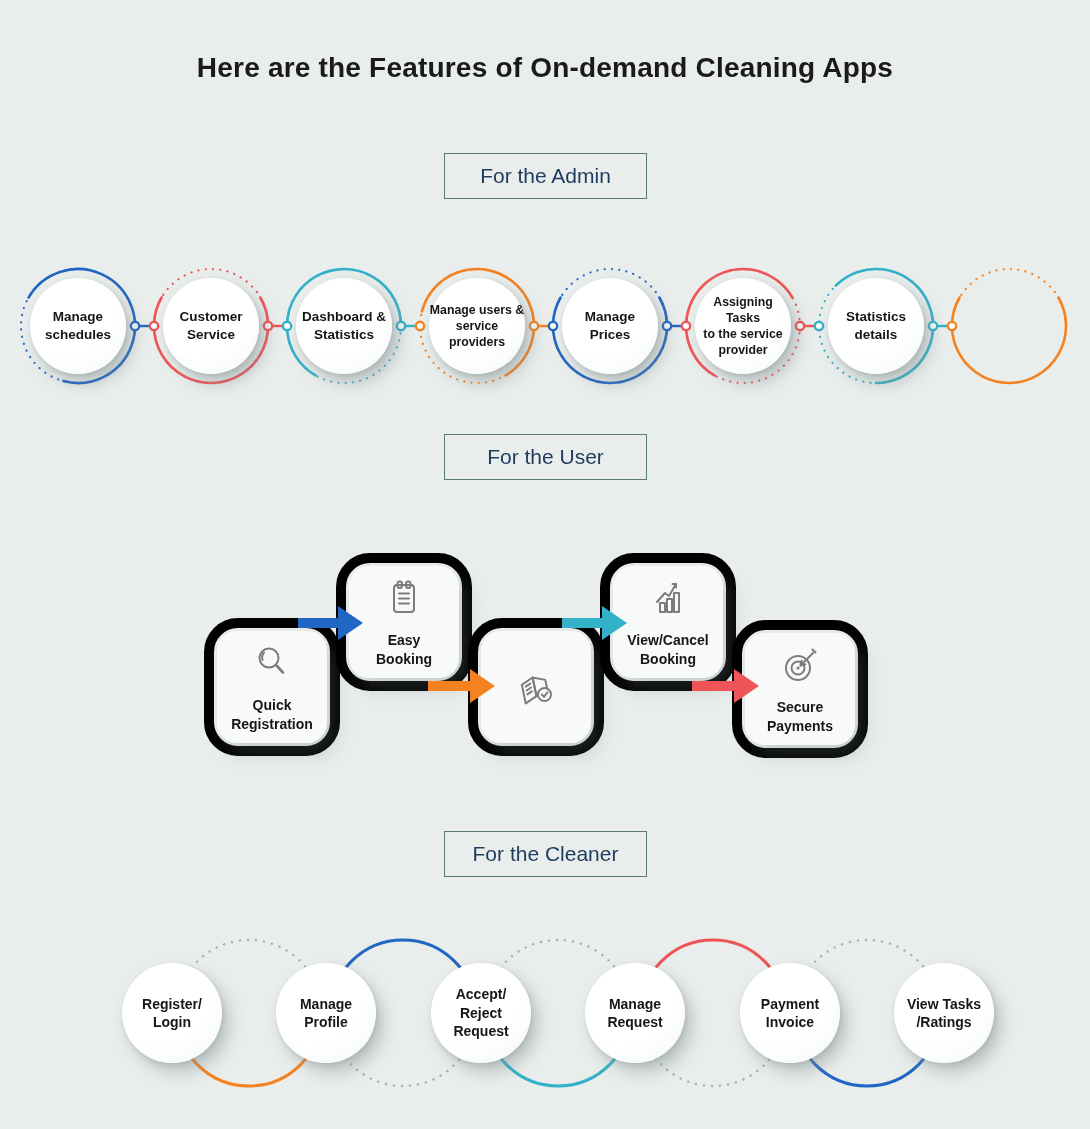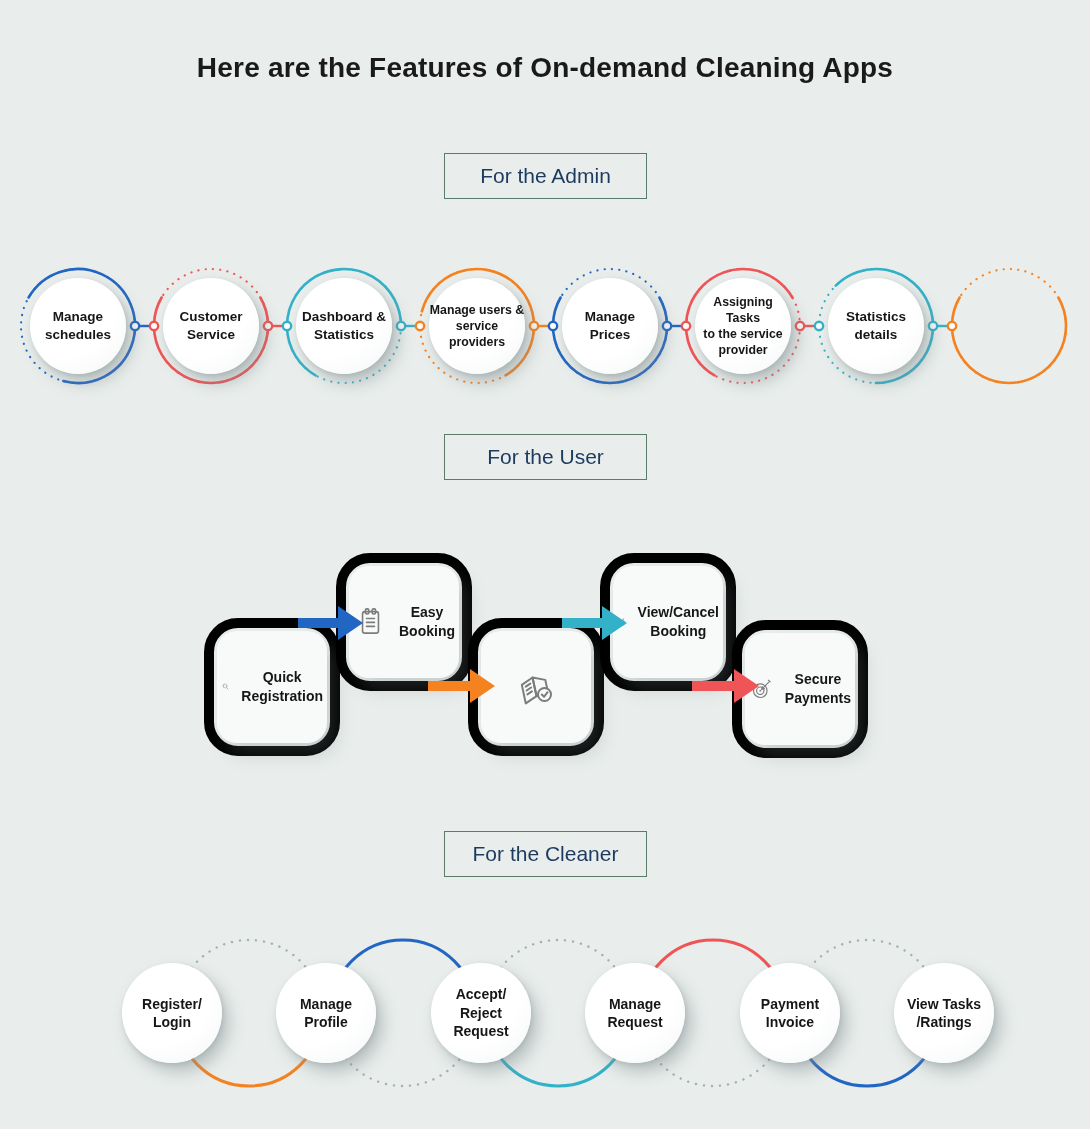--- a/index.html
+++ b/index.html
@@ -37,21 +37,21 @@
   .bubble.sm .lbl{font-size:12.3px;}
   .bubble.admin{width:96px;height:96px;top:278px;}
   .bubble.cleaner{width:100px;height:100px;top:963px;}
   .bubble.cleaner .lbl{font-size:14px;}
 
   
   .frame{position:absolute;width:136px;height:138px;box-sizing:border-box;border:10px solid #000;
          border-radius:34px;z-index:1;background:transparent;}
   .card{position:absolute;inset:3px;border-radius:20px;background:#f8faf9;
         box-shadow:9px 11px 18px rgba(110,122,125,.28);
-        display:flex;flex-direction:row;align-items:center;justify-content:center;gap:11px;padding:4px;}
+        display:flex;flex-direction:column;align-items:center;justify-content:center;gap:11px;padding:4px;}
   .card .lbl{font-size:14px;font-weight:700;line-height:1.35;color:#161616;text-align:center;white-space:pre-line;}
   .ficon{width:44px;height:44px;display:block;fill:none;stroke:var(--icon,#7c7c7c);
          stroke-width:2;stroke-linecap:round;stroke-linejoin:round;}
   svg.arrows{position:absolute;left:0;top:0;z-index:3;pointer-events:none;}
   .arrow-line{stroke-width:10;fill:none;}
 </style>
 </head>
 <body>
 
 <div class="canvas">

